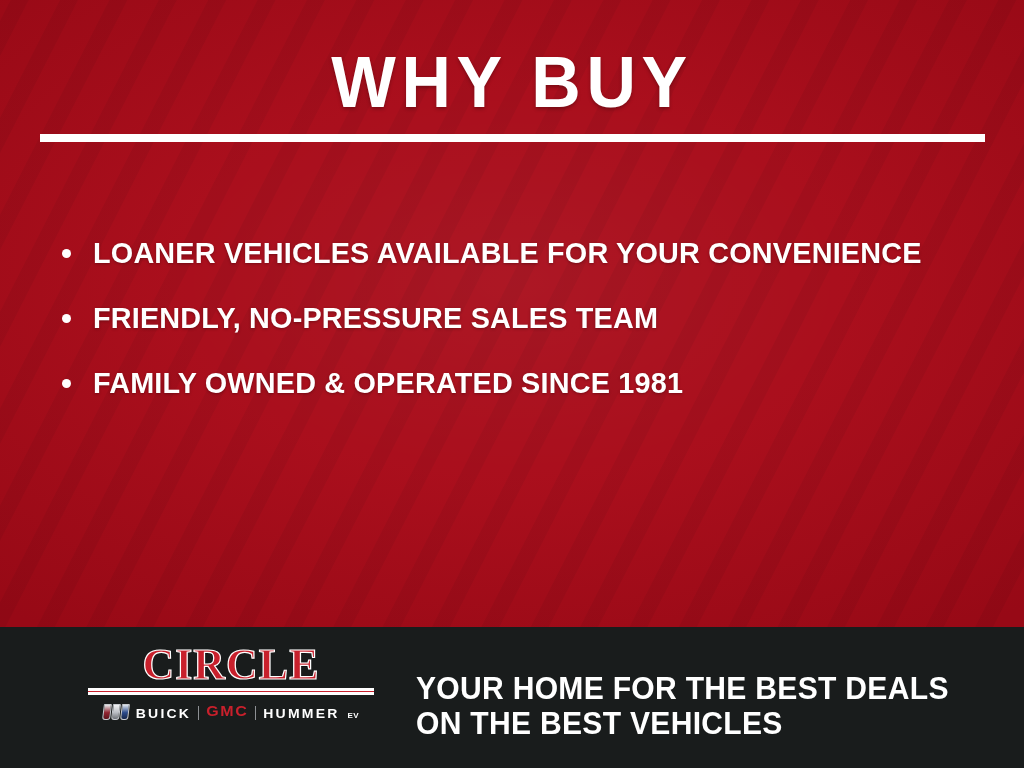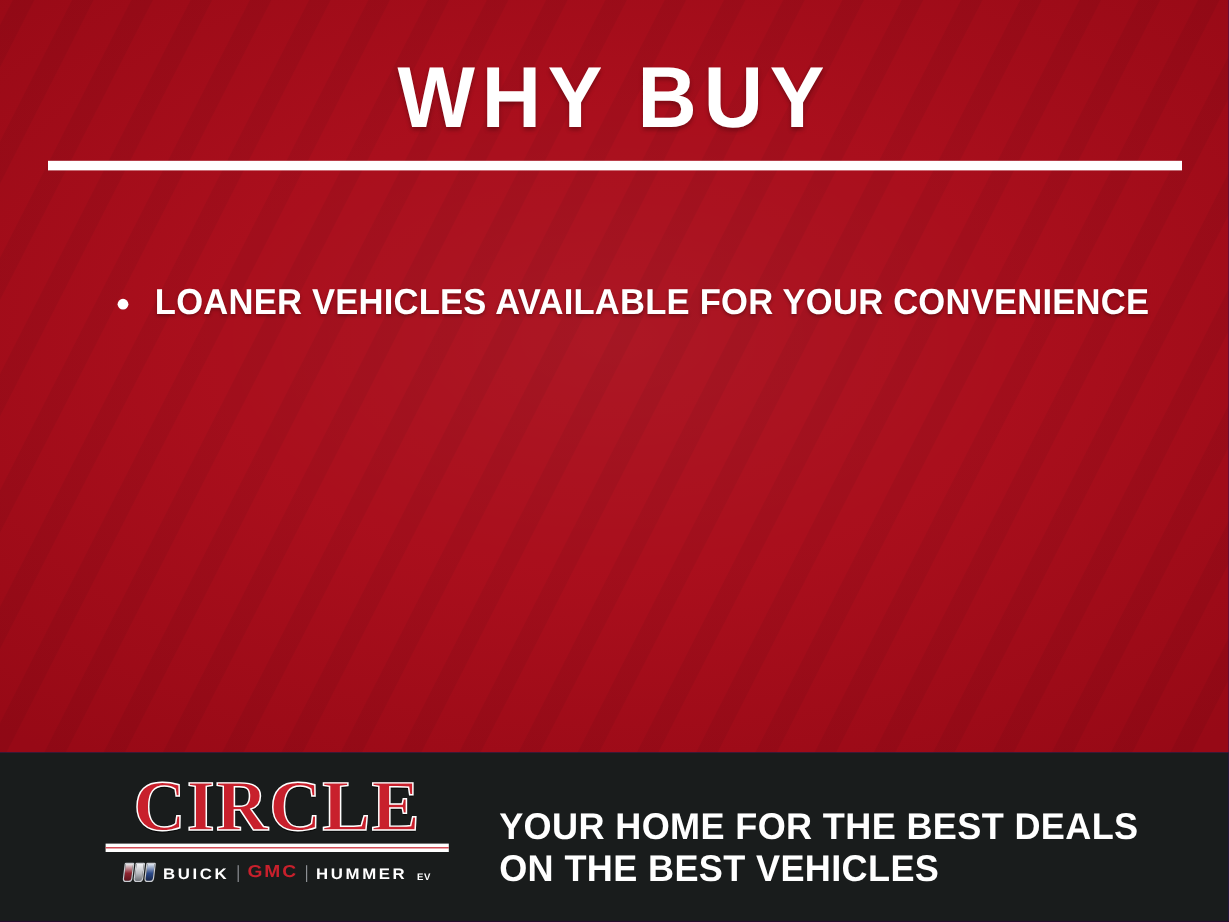--- a/index.html
+++ b/index.html
@@ -6,21 +6,21 @@
     margin: 0;
     padding: 0;
     background: #000;
   }
   #slide {
     position: relative;
     width: 1024px;
     height: 768px;
     overflow: hidden;
     font-family: "Liberation Sans", sans-serif;
-    background-color: #4c1d95;
+    background-color: #404040;
   }
 
   
   .red-field {
     position: absolute;
     left: 0; top: 0;
     width: 1024px;
     height: 627px;
     background-color: #A80A18;
     overflow: hidden;
@@ -77,21 +77,20 @@
     position: absolute;
     left: 62px;
     top: 220px;
     width: 930px;
   }
   .bullet-row {
     position: relative;
     height: 65px;
     display: flex;
     align-items: center;
-    justify-content: flex-end;
   }
   .bullet-dot {
     width: 9px;
     height: 9px;
     border-radius: 50%;
     background: #ffffff;
     flex: 0 0 auto;
     margin-right: 22px;
     margin-top: 2px;
   }
@@ -118,21 +117,21 @@
   }
   .logo-block {
     position: absolute;
     left: 88px;
     top: 18px;
     width: 286px;
   }
   .logo-word {
     color: #C8202C;
     font-family: "Liberation Serif", serif;
-    font-size: 60px;
+    font-size: 44px;
     font-weight: bold;
     line-height: 0.92;
     letter-spacing: 1px;
     text-align: center;
     -webkit-text-stroke: 1.2px #ffffff;
     text-shadow: 0 1px 0 rgba(0,0,0,0.6);
   }
   .logo-rule {
     margin-top: 3px;
     width: 286px;
@@ -224,21 +223,29 @@
 
   <div class="title-rule"></div>
 
   <div class="bullets">
 
     <div class="bullet-row">
       <span class="bullet-dot"></span>
       <span class="bullet-text">LOANER VEHICLES AVAILABLE FOR YOUR CONVENIENCE</span>
     </div>
 
-
+    <div class="bullet-row">
+      <span class="bullet-dot"></span>
+      <span class="bullet-text">FRIENDLY, NO-PRESSURE SALES TEAM</span>
+    </div>
+
+    <div class="bullet-row">
+      <span class="bullet-dot"></span>
+      <span class="bullet-text">FAMILY OWNED &amp; OPERATED SINCE 1981</span>
+    </div>
 
 
 
   </div>
 
   <div class="footer">
 
     <div class="logo-block">
       <div class="logo-word">CIRCLE</div>
       <div class="logo-rule"></div>

